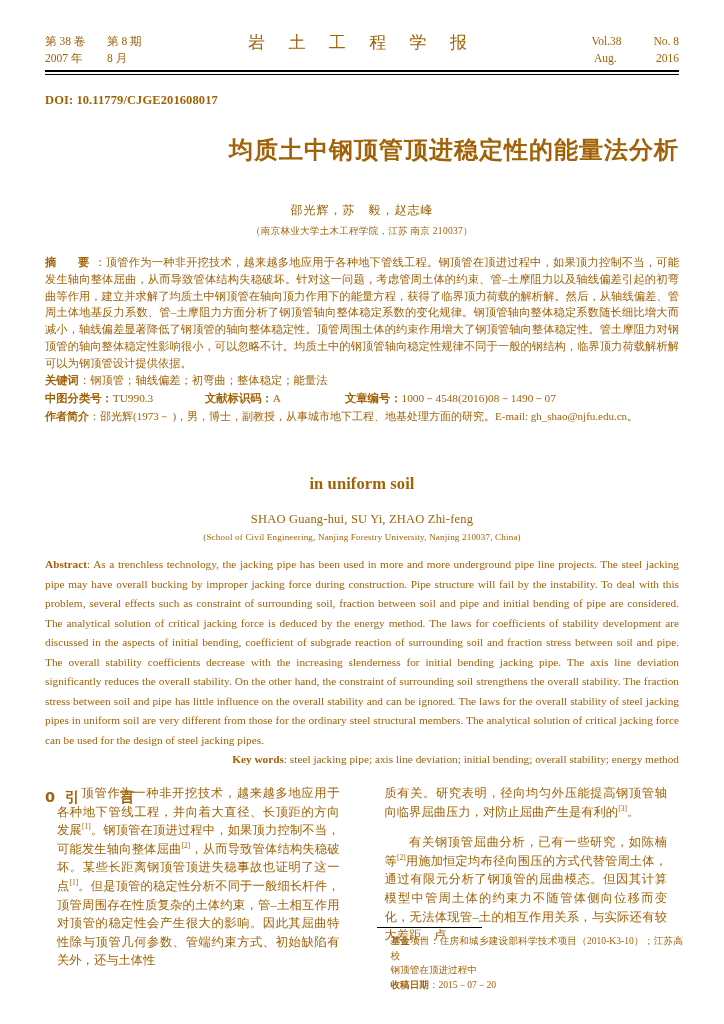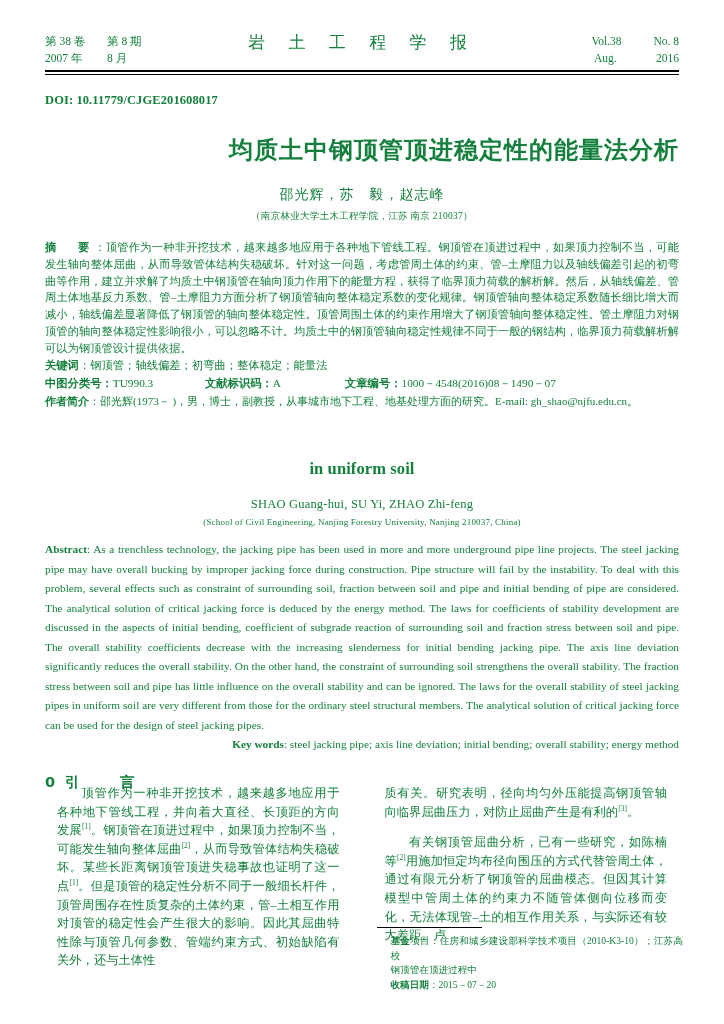--- a/index.html
+++ b/index.html
@@ -8,21 +8,21 @@
     background: #ffffff;
   }
   .page {
     position: relative;
     width: 724px;
     height: 1024px;
     background: #ffffff;
     margin: 0 auto;
     overflow: hidden;
     font-family: "Liberation Serif", "DejaVu Serif", serif;
-    color: #15803d;
+    color: #a16207;
     box-sizing: border-box;
     padding: 0 45px;
   }
 
   
   .masthead {
     position: relative;
     height: 48px;
     padding-top: 33px;
     box-sizing: content-box;
@@ -80,23 +80,23 @@
   
   .title-cn {
     margin-top: 26px;
     text-align: right;
     font-size: 24px;
     font-weight: bold;
     letter-spacing: 1px;
     font-family: "DejaVu Sans", "Liberation Sans", sans-serif;
   }
   .authors-cn {
-    margin-top: 20px;
-    text-align: center;
-    font-size: 14px;
+    margin-top: 36px;
+    text-align: center;
+    font-size: 12px;
     letter-spacing: 1px;
   }
   .affil-cn {
     margin-top: 6px;
     text-align: center;
     font-size: 9.5px;
     letter-spacing: 0.3px;
   }
 
   

